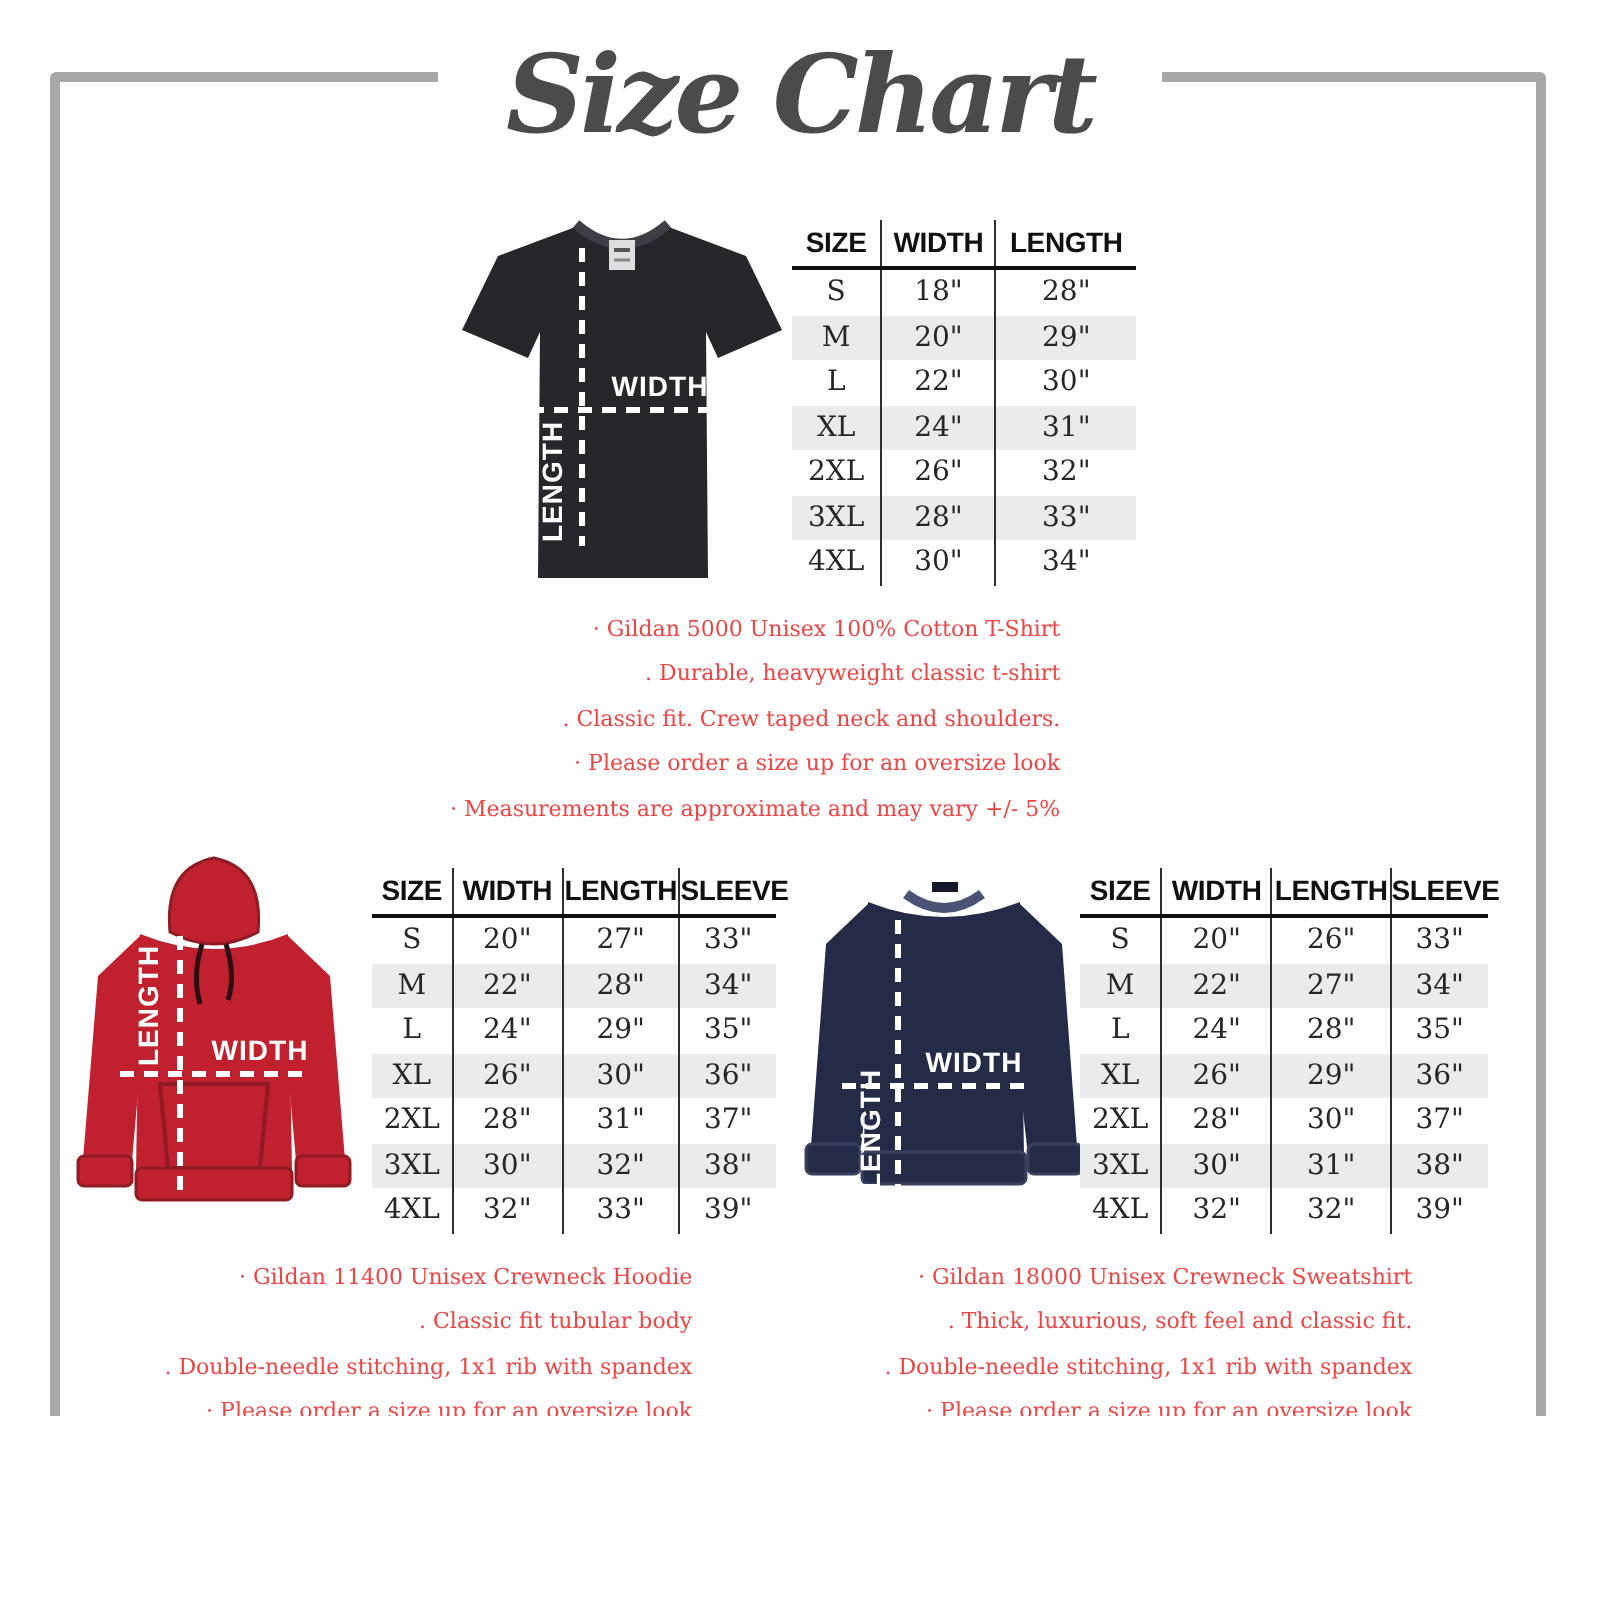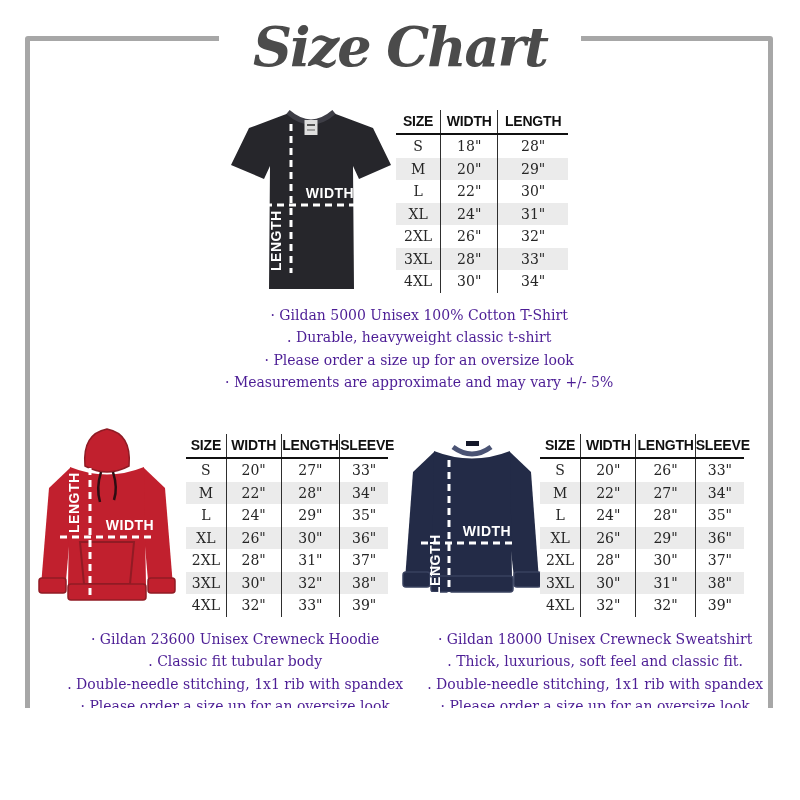--- a/index.html
+++ b/index.html
@@ -26,22 +26,22 @@
   tr.stripe{background:#ebebeb;}
   #tshirt-table{left:396px;top:110px;width:172px;}
   #tshirt-table th:nth-child(1){width:26%;} #tshirt-table th:nth-child(2){width:33%;}
   #tshirt-table th:nth-child(3){width:41%;}
   #hoodie-table{left:186px;top:434px;width:202px;}
   #sweatshirt-table{left:540px;top:434px;width:204px;}
   #hoodie-table th:nth-child(1), #sweatshirt-table th:nth-child(1){width:20%;}
   #hoodie-table th:nth-child(2), #sweatshirt-table th:nth-child(2){width:27%;}
   #hoodie-table th:nth-child(3), #sweatshirt-table th:nth-child(3){width:29%;}
   #hoodie-table th:nth-child(4), #sweatshirt-table th:nth-child(4){width:24%;}
-  .bullets{position:absolute;font-family:"DejaVu Serif",serif;font-size:14px;
-         color:#4c1d95;line-height:22.4px;white-space:nowrap;text-align:center;}
+  .bullets{position:absolute;font-family:"DejaVu Serif",serif;font-size:11px;
+         color:#ef4444;line-height:22.4px;white-space:nowrap;text-align:right;}
   #tshirt-img{left:228px;top:98px;width:166px;height:200px;}
   #hoodie-img{left:32px;top:420px;width:150px;height:198px;}
   #sweatshirt-img{left:398px;top:430px;width:148px;height:188px;}
   #tshirt-bullets{left:225px;top:304px;}
   #hoodie-bullets{left:41px;top:628px;}
   #sweatshirt-bullets{left:401px;top:628px;}
 </style>
 </head>
 <body>
 
@@ -105,20 +105,21 @@
         <tr>
           <td>4XL</td>
           <td>30"</td>
           <td>34"</td>
         </tr>
       </tbody>
     </table>
   <div class="bullets" id="tshirt-bullets">
       <div>· Gildan 5000 Unisex 100% Cotton T-Shirt</div>
       <div>. Durable, heavyweight classic t-shirt</div>
+      <div>. Classic fit. Crew taped neck and shoulders.</div>
       <div>· Please order a size up for an oversize look</div>
       <div>· Measurements are approximate and may vary +/- 5%</div>
     </div>
 
   <div class="garment" id="hoodie-img">
     <svg viewBox="0 0 150 198">
       <path stroke="#8f1b24" stroke-width="1.5" d="M53,46 Q50,14 75,9 Q100,14 97,46 Q75,58 53,46 Z" fill="#c1202e"></path>
       <path d="M38,48 L17,68 L9,166 L33,172 L40,92 Z" fill="#c1202e"></path>
       <path d="M112,48 L133,68 L141,166 L117,172 L110,92 Z" fill="#c1202e"></path>
       <path d="M38,47 Q75,62 112,47 L114,166 Q75,176 36,166 Z" fill="#c1202e"></path>
@@ -181,21 +182,21 @@
         </tr>
         <tr>
           <td>4XL</td>
           <td>32"</td>
           <td>33"</td>
           <td>39"</td>
         </tr>
       </tbody>
     </table>
   <div class="bullets" id="hoodie-bullets">
-      <div>· Gildan 23600 Unisex Crewneck Hoodie</div>
+      <div>· Gildan 11400 Unisex Crewneck Hoodie</div>
       <div>. Classic fit tubular body</div>
       <div>. Double-needle stitching, 1x1 rib with spandex</div>
       <div>· Please order a size up for an oversize look</div>
       <div>· Measurements are approximate and may vary +/- 5%</div>
     </div>
 
   <div class="garment" id="sweatshirt-img">
     <svg viewBox="0 0 148 188">
       <path d="M36,22 L15,42 L7,150 L31,157 L40,76 Z" fill="#232b47"></path>
       <path d="M112,22 L133,42 L141,150 L117,157 L108,76 Z" fill="#232b47"></path>

